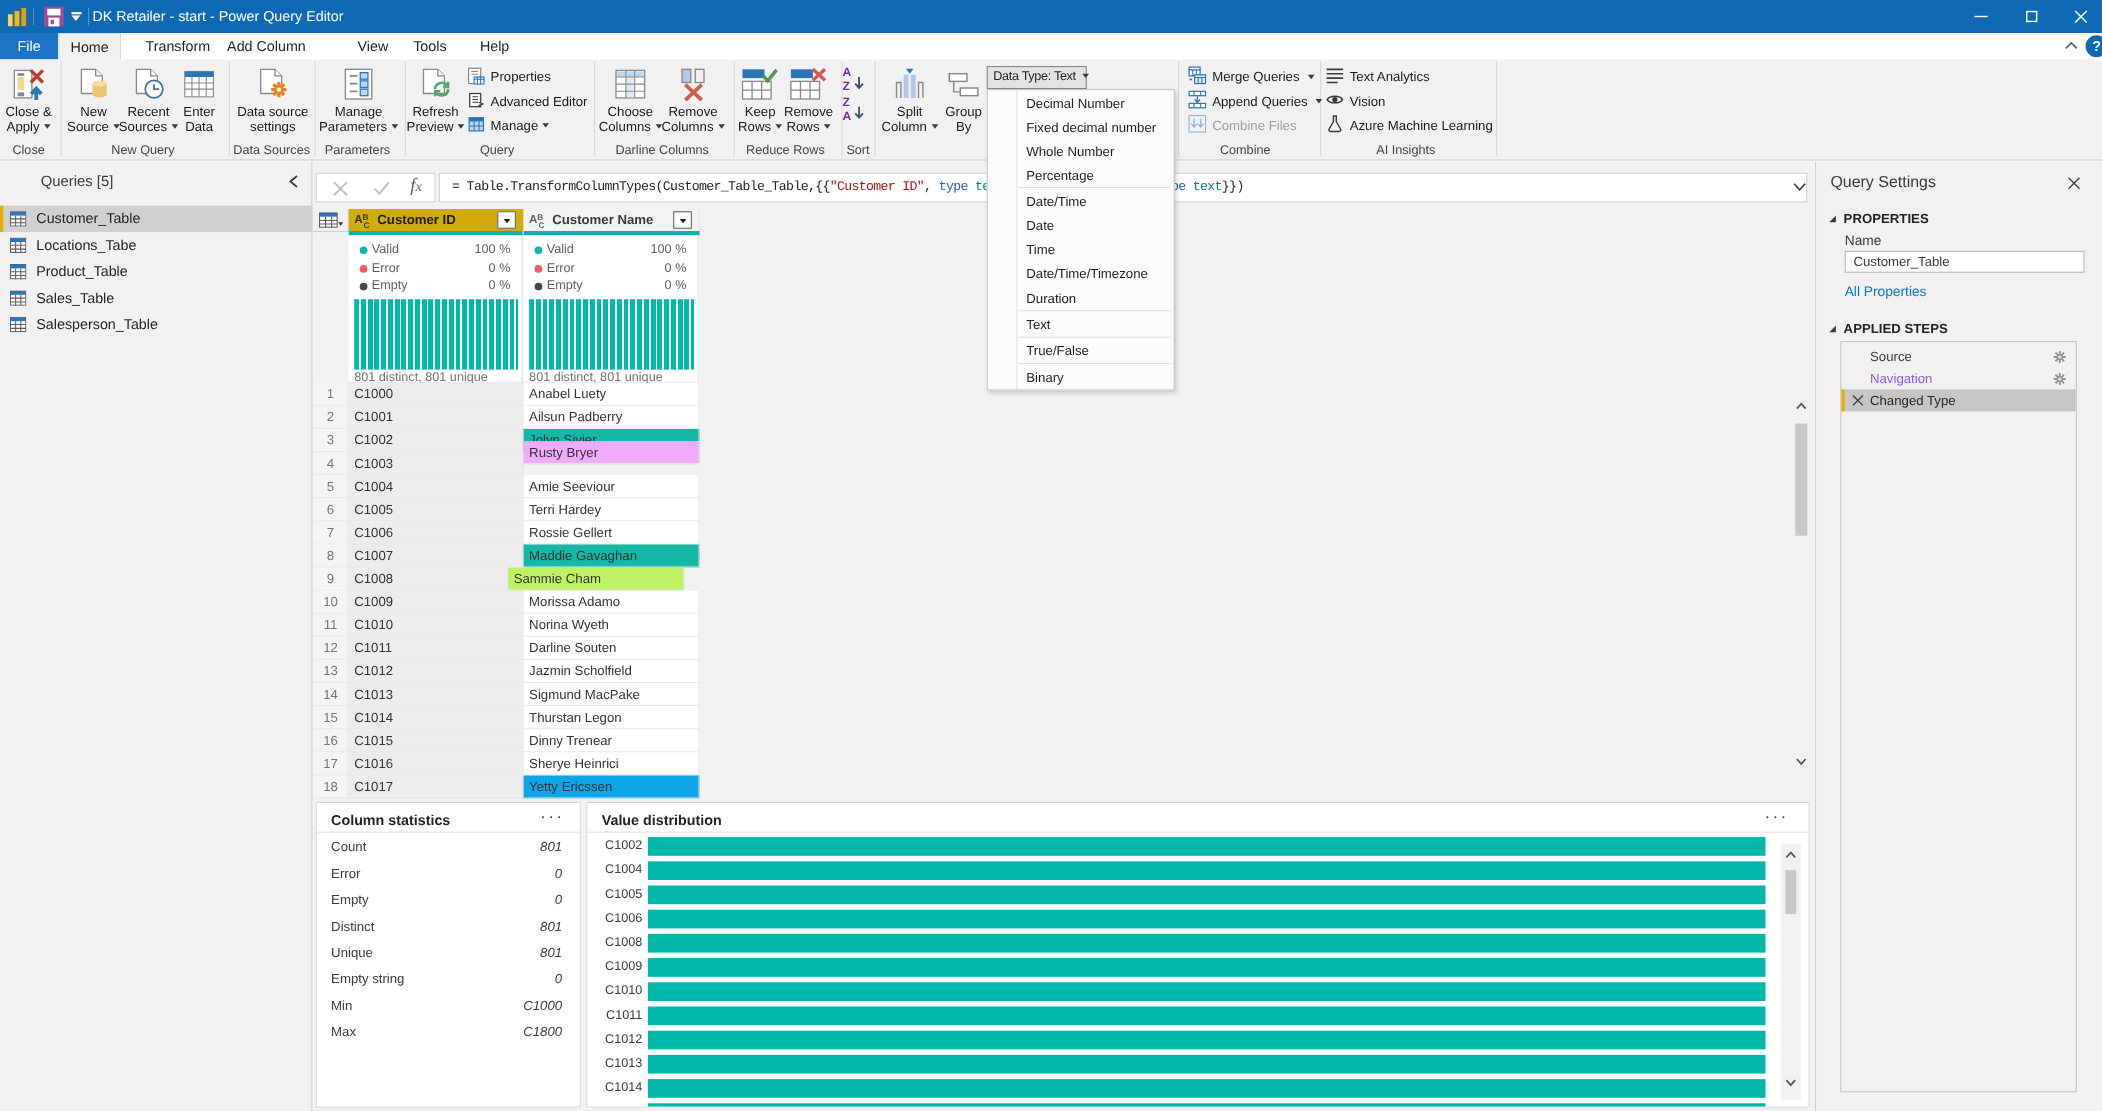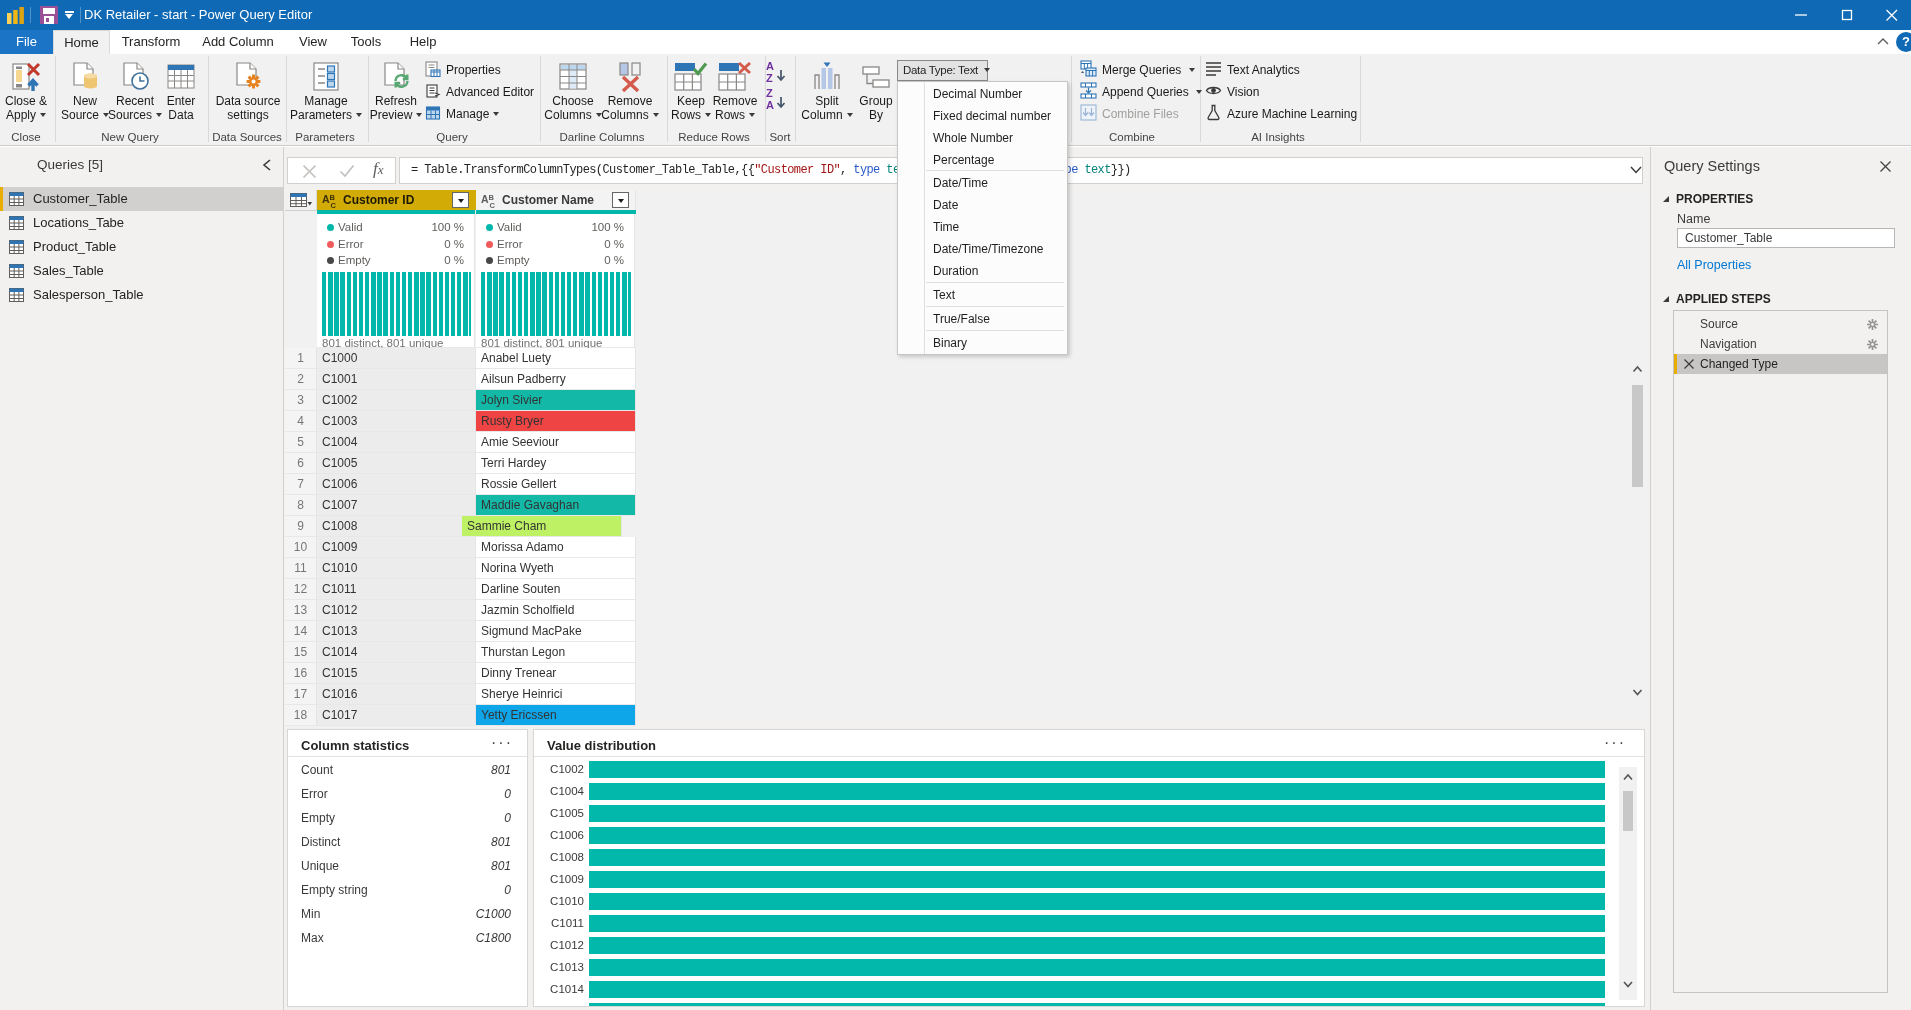--- a/index.html
+++ b/index.html
@@ -10,21 +10,21 @@
 
   
   #titlebar { position:absolute; top:0; left:0; width:1911px; height:30px; background:#0f69b4; }
   #titlebar .ttxt { position:absolute; left:84px; top:7px; color:#fff; font-size:13px; }
   .tsep { position:absolute; top:7px; width:1px; height:16px; background:#5392c6; }
 
   
   #menubar { position:absolute; top:30px; left:0; width:1911px; height:24px; background:#fff; }
   #menuline { position:absolute; top:53px; left:110px; width:1801px; height:1px; background:#d6d4d2; }
   .filetab { position:absolute; top:0; left:0; width:53px; height:24px; background:#1b74c5; color:#fff; text-align:center; line-height:24px; font-size:13px; }
-  .mtab { position:absolute; top:0; height:24px; line-height:24px; font-size:13px; color:#252423; text-align:center; white-space:nowrap; width:80px; }
+  .mtab { position:absolute; top:0; height:24px; line-height:24px; font-size:13px; color:#252423; text-align:right; white-space:nowrap; width:80px; }
   .hometab { position:absolute; top:0; left:53px; width:57px; height:24px; border:1px solid #d9d9d9; border-bottom:none; background:#f1f1f1; line-height:23px; text-align:center; font-size:13px; }
 
   
   #ribbon { position:absolute; top:54px; left:0; width:1911px; height:92px; background:#f1f1f1; border-bottom:1px solid #cecccb; }
   .gsep { position:absolute; top:2px; width:1px; height:86px; background:#d9d9d9; }
   .glabel { position:absolute; top:77px; font-size:11.5px; color:#444; text-align:center; white-space:nowrap; }
   .bigbtn { position:absolute; top:7px; text-align:center; font-size:12px; color:#1b1a19; line-height:13.5px; white-space:nowrap; }
   .bigbtn .bicon { display:block; margin:0 auto 3px auto; }
   .smallbtn { position:absolute; height:20px; font-size:12px; color:#1b1a19; white-space:nowrap; line-height:20px; }
   .smallbtn svg { vertical-align:-3px; margin-right:5px; }
@@ -452,21 +452,21 @@
         <div class="cell" style="left:32px;top:158px;width:159px;background:#ececec">C1000</div>
         <div class="cell" style="left:191px;top:158px;width:160px;background:#fff">Anabel Luety</div>
         <div class="cell rnum" style="left:0;top:179px;width:32px">2</div>
         <div class="cell" style="left:32px;top:179px;width:159px;background:#ececec">C1001</div>
         <div class="cell" style="left:191px;top:179px;width:160px;background:#fff">Ailsun Padberry</div>
         <div class="cell rnum" style="left:0;top:200px;width:32px">3</div>
         <div class="cell" style="left:32px;top:200px;width:159px;background:#ececec">C1002</div>
         <div class="cell" style="left:191px;top:200px;width:160px;background:#14b8a6">Jolyn Sivier</div>
         <div class="cell rnum" style="left:0;top:221px;width:32px">4</div>
         <div class="cell" style="left:32px;top:221px;width:159px;background:#ececec">C1003</div>
-        <div class="cell" style="left:191px;top:221px;width:160px;background:#ef4444">Rusty Bryer</div>
+        <div class="cell" style="left:191px;top:211px;width:160px;background:#f0abfc">Rusty Bryer</div>
         <div class="cell rnum" style="left:0;top:242px;width:32px">5</div>
         <div class="cell" style="left:32px;top:242px;width:159px;background:#ececec">C1004</div>
         <div class="cell" style="left:191px;top:242px;width:160px;background:#fff">Amie Seeviour</div>
         <div class="cell rnum" style="left:0;top:263px;width:32px">6</div>
         <div class="cell" style="left:32px;top:263px;width:159px;background:#ececec">C1005</div>
         <div class="cell" style="left:191px;top:263px;width:160px;background:#fff">Terri Hardey</div>
         <div class="cell rnum" style="left:0;top:284px;width:32px">7</div>
         <div class="cell" style="left:32px;top:284px;width:159px;background:#ececec">C1006</div>
         <div class="cell" style="left:191px;top:284px;width:160px;background:#fff">Rossie Gellert</div>
         <div class="cell rnum" style="left:0;top:305px;width:32px">8</div>
@@ -585,21 +585,21 @@
           <svg class="stepgear" width="13" height="13" viewBox="0 0 13 13">
               <g fill="#949391">
                 <circle cx="6.5" cy="6.5" r="2.6"></circle>
                 <g stroke="#949391" stroke-width="1.7">
                   <path d="M6.5 1 v11 M1 6.5 h11 M2.6 2.6 l7.8 7.8 M10.4 2.6 l-7.8 7.8"></path>
                 </g>
               </g>
               <circle cx="6.5" cy="6.5" r="1.4" fill="#f2f1f0"></circle>
             </svg>
         </div>
-        <div class="abs" style="left:0;top:23px;width:213px;height:20px;font-size:12px;color:#404040;line-height:20px">
+        <div class="abs" style="left:0;top:23px;width:213px;height:20px;font-size:12px;color:#8b5cf6;line-height:20px">
           <span style="position:absolute;left:26px">Navigation</span>
           <svg class="stepgear" width="13" height="13" viewBox="0 0 13 13">
               <g fill="#949391">
                 <circle cx="6.5" cy="6.5" r="2.6"></circle>
                 <g stroke="#949391" stroke-width="1.7">
                   <path d="M6.5 1 v11 M1 6.5 h11 M2.6 2.6 l7.8 7.8 M10.4 2.6 l-7.8 7.8"></path>
                 </g>
               </g>
               <circle cx="6.5" cy="6.5" r="1.4" fill="#f2f1f0"></circle>
             </svg>

